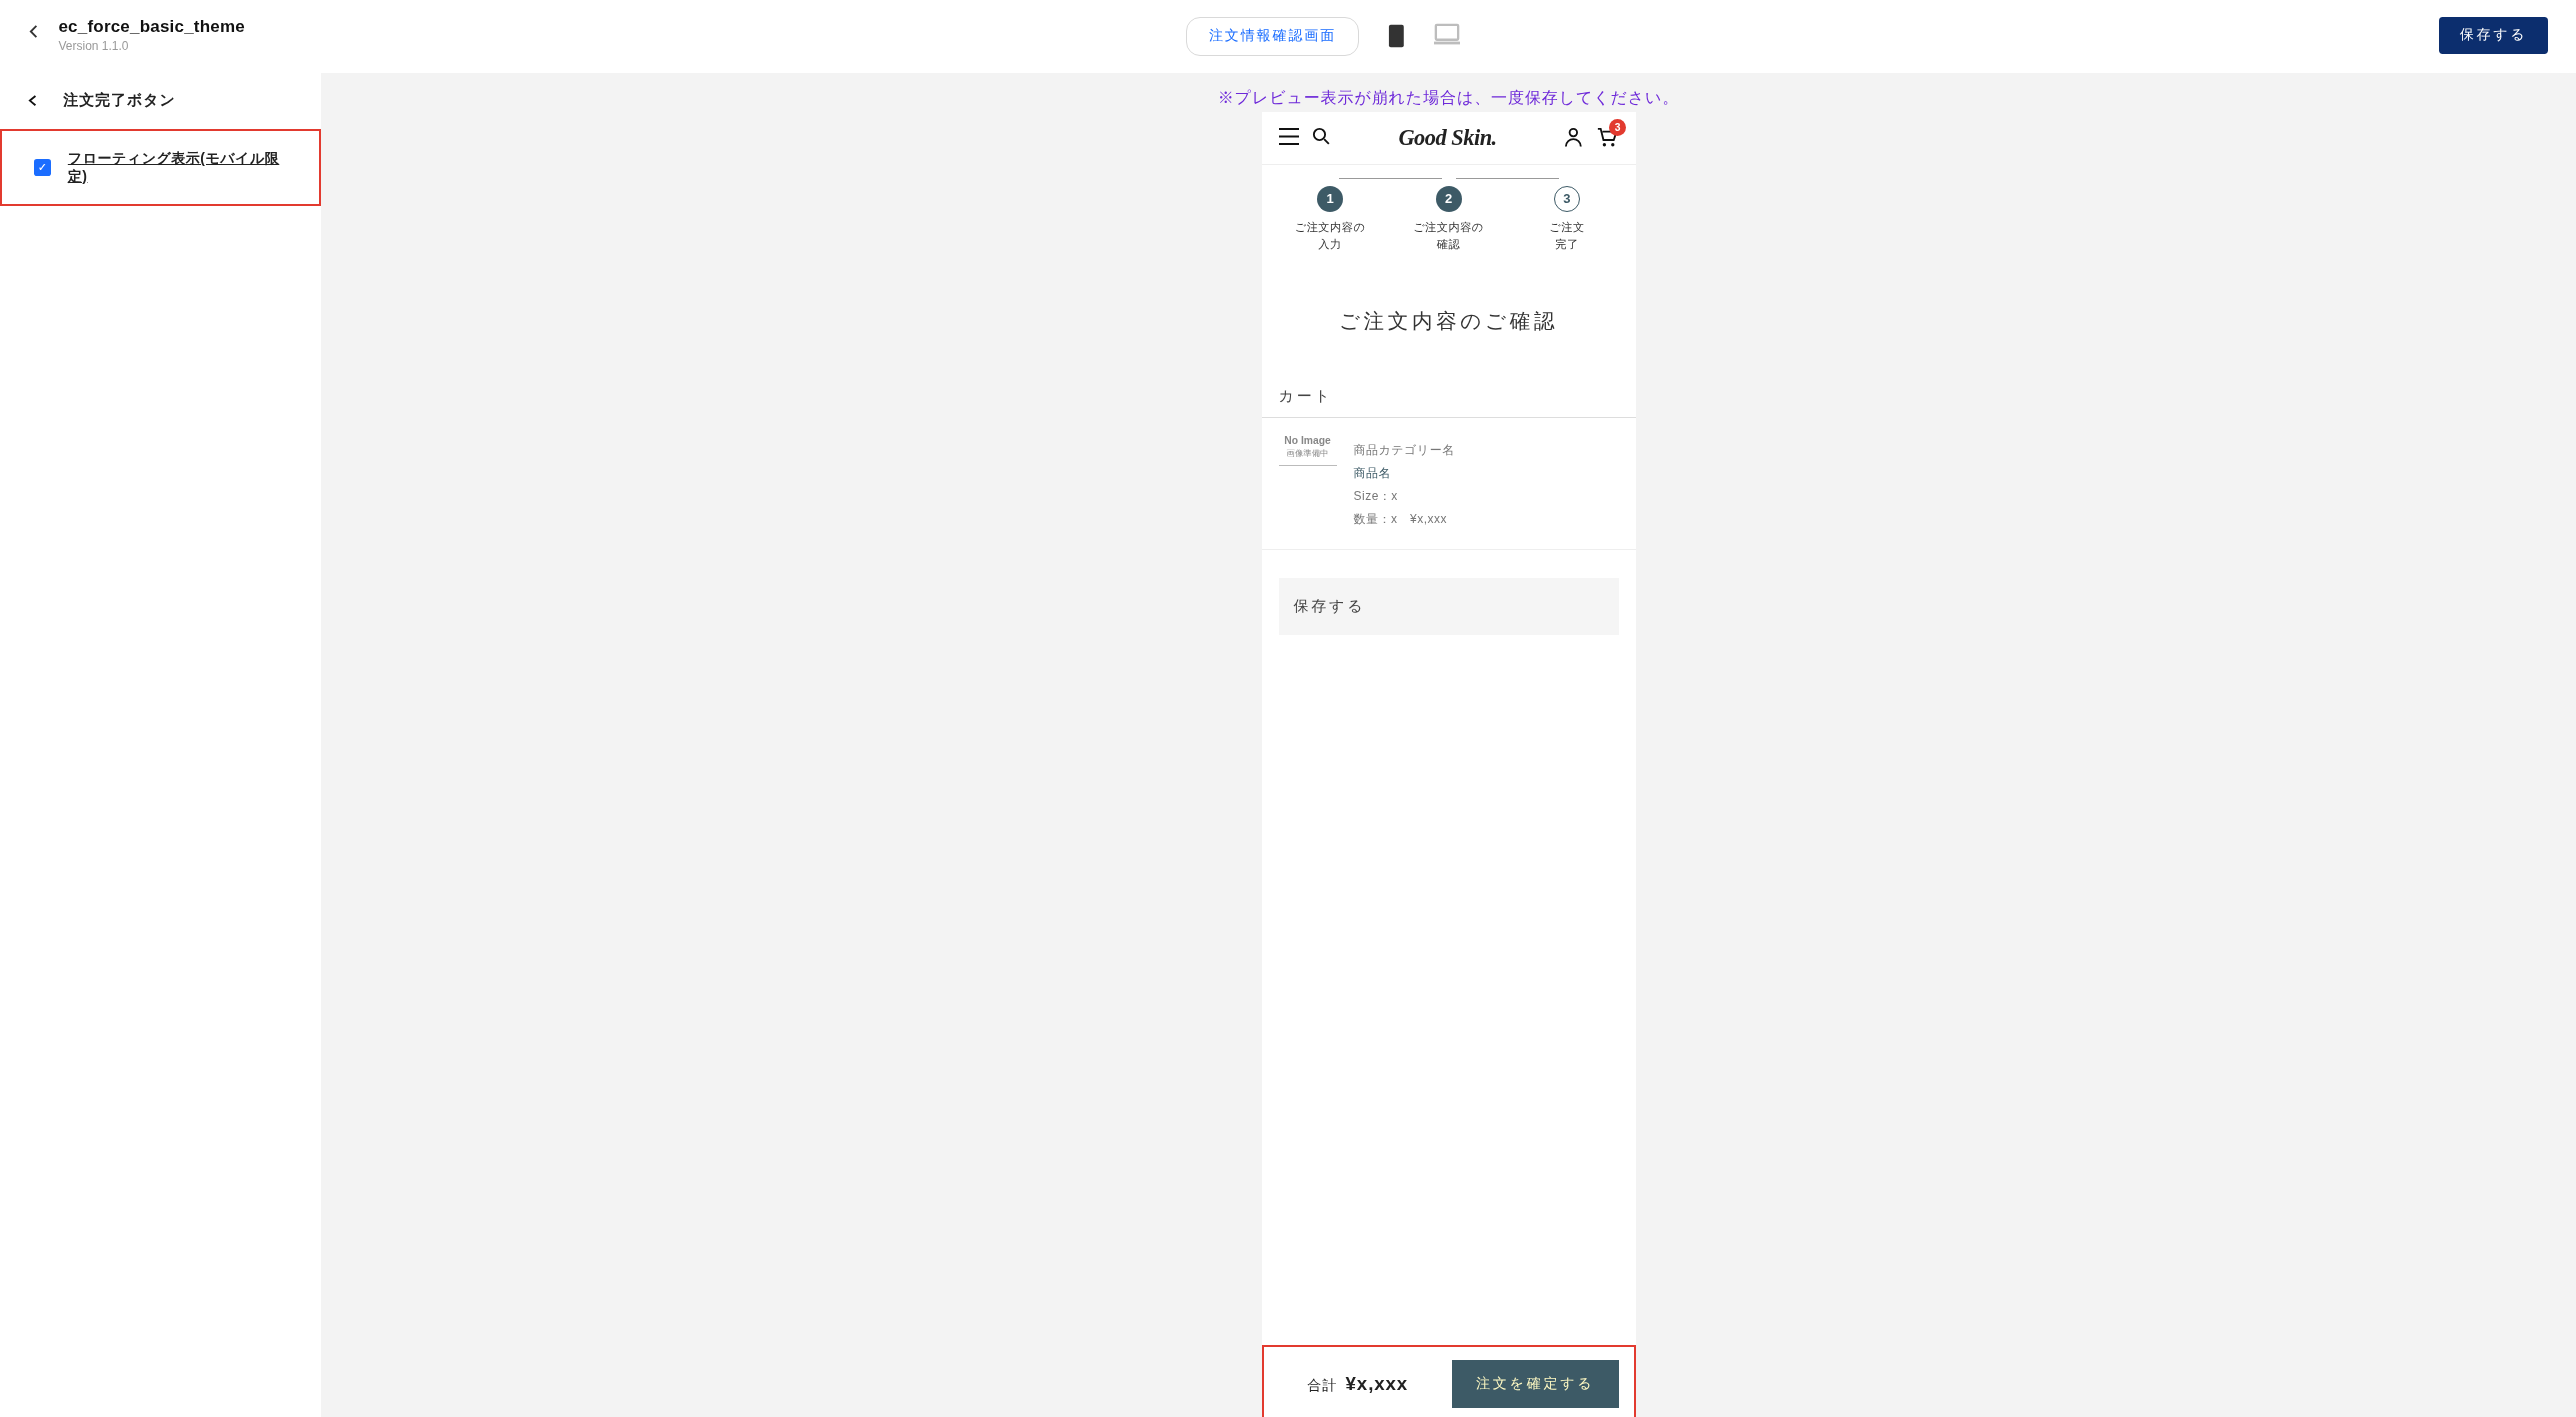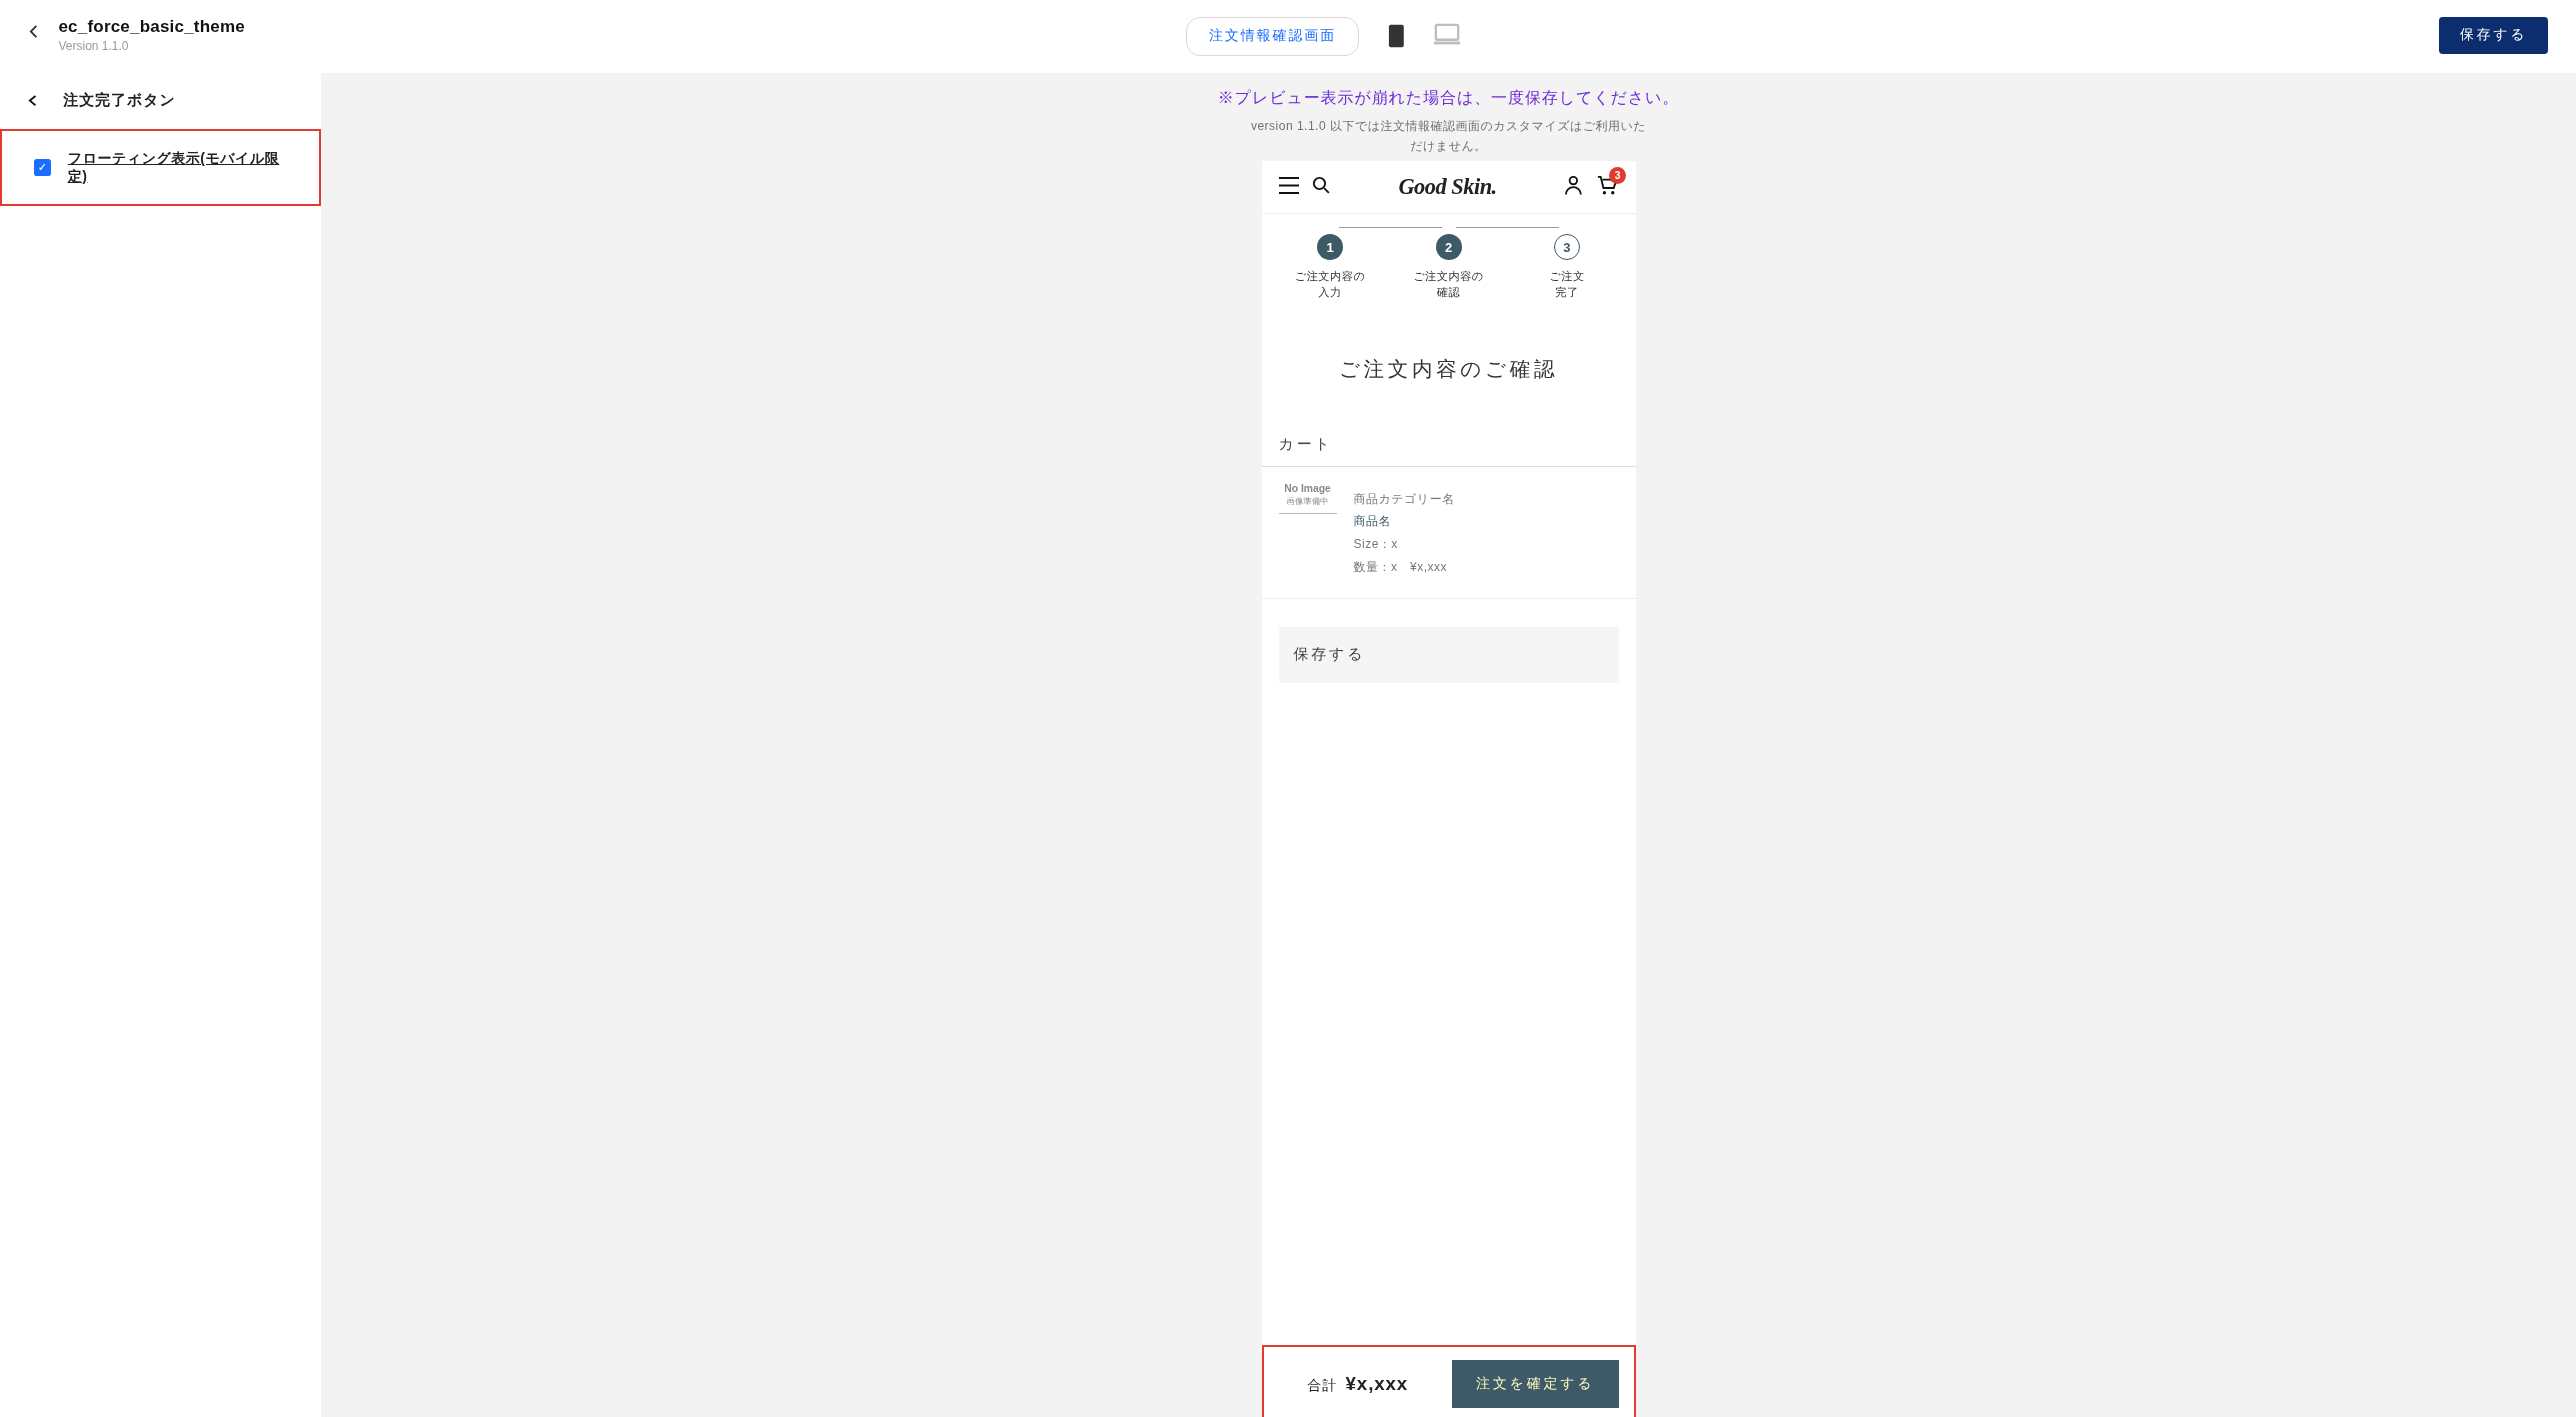--- a/index.html
+++ b/index.html
@@ -281,24 +281,20 @@
     <div class="option-row-wrap">
       <div class="option-row">
         <span class="checkbox">✓</span>
         <span class="option-label">フローティング表示(モバイル限定)</span>
       </div>
     </div>
   </div>
 
   <div class="canvas">
     <div class="hint1">※プレビュー表示が崩れた場合は、一度保存してください。</div>
-    <div class="hint2">
-      <span>version 1.1.0 以下では注文情報確認画面のカスタマイズはご利用いた</span><br>
-      <span>だけません。</span>
-    </div>
 
     <div class="phone">
 
       <div class="phone-header">
         <span class="burger">
           <svg width="20.5" height="17" viewBox="0 0 22 18">
               <path d="M0 1h22M0 9h22M0 17h22" stroke="#111" stroke-width="2"></path>
             </svg>
         </span>
         <span class="search-ic">

